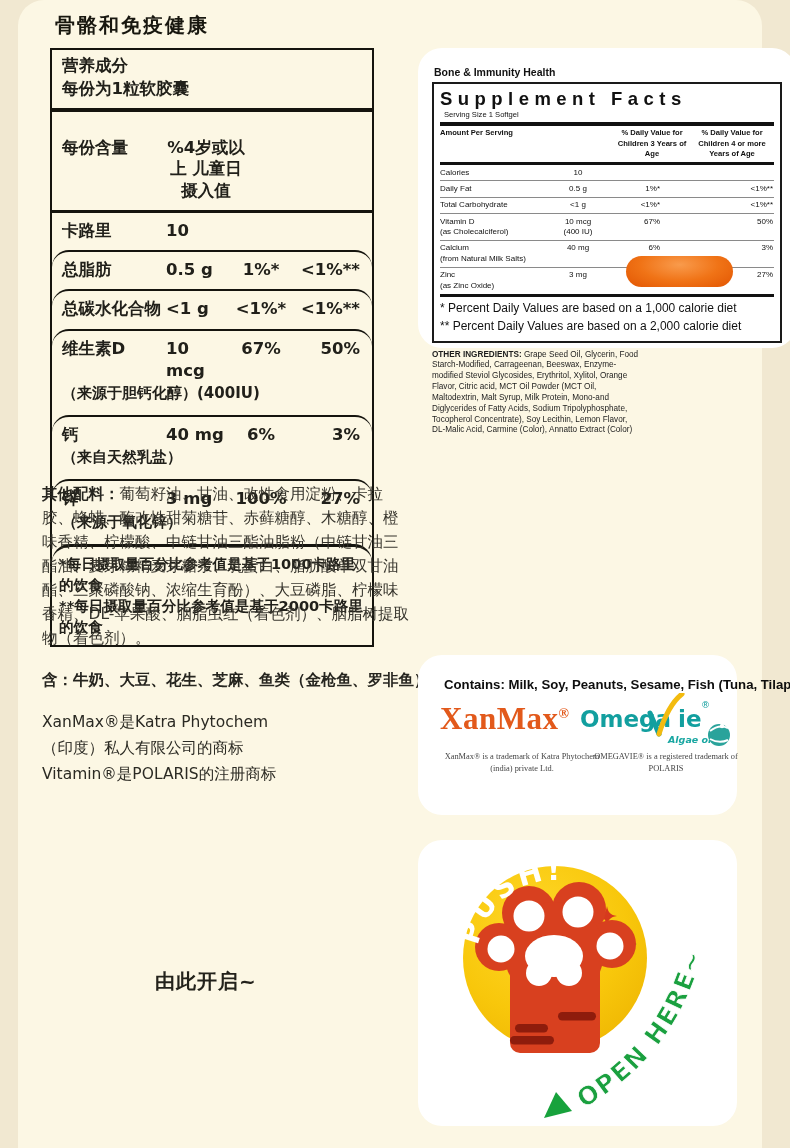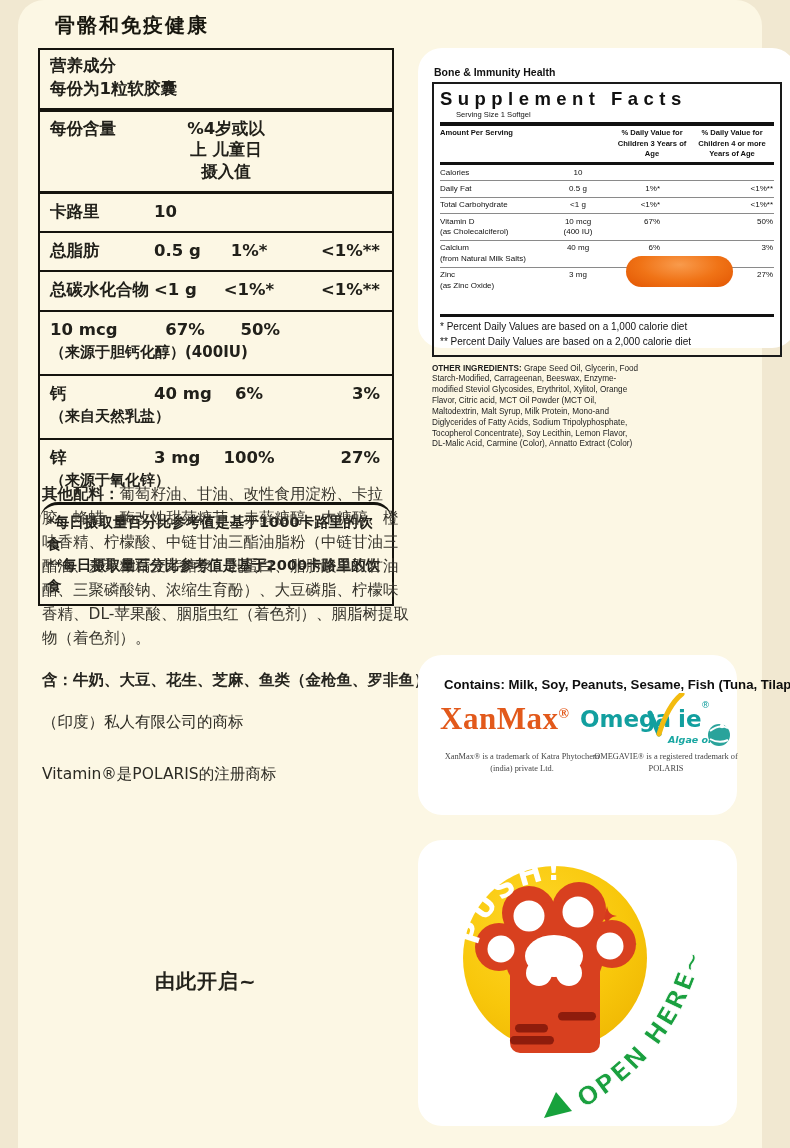--- a/index.html
+++ b/index.html
@@ -12,25 +12,25 @@
   .content{
     position:absolute;left:18px;top:0;width:744px;height:1148px;
     background:#fcf7e4;border-radius:26px 26px 0 0;
   }
   .abs{position:absolute;}
 
   
   .page-title{left:37px;top:12px;font-size:20px;font-weight:700;color:#18170f;letter-spacing:2px;}
 
   
-  .cn-table{left:20px;top:48px;width:356px;border:2.5px solid #15140e;font-weight:600;box-sizing:border-box;background:transparent;}
+  .cn-table{left:32px;top:48px;width:324px;border:2.5px solid #15140e;font-weight:600;box-sizing:border-box;background:transparent;}
   .cn-head{padding:5px 10px 7px;font-size:16.5px;line-height:1.38;border-bottom:4px solid #15140e;}
-  .cn-cols{display:grid;grid-template-columns:1fr 88px 112px;padding:6px 10px 8px;font-size:16.5px;line-height:1.32;border-bottom:3.5px solid #15140e;}
+  .cn-cols{display:grid;grid-template-columns:1fr 88px 112px;padding:6px 10px 8px;font-size:16.5px;line-height:1.32;border-bottom:3.5px solid #15140e;margin-top:19px;}
   .cn-cols .c2,.cn-cols .c3{text-align:center;}
-  .cn-row{padding:7px 0 8px;}
+  .cn-row{padding:7px 0 8px;border-radius:17px;}
   .cn-row + .cn-row{border-top:2px solid #15140e;}
   .cn-row.with-sub{padding-bottom:12px;}
   .cn-line{display:grid;grid-template-columns:104px 62px 66px 1fr;padding:0 10px;font-size:16.5px;line-height:1.35;}
   .cn-line .d3{text-align:center;}
   .cn-line .d4{text-align:right;padding-right:2px;}
   .cn-sub{padding:2px 10px 0;font-size:15px;font-weight:700;}
   .cn-foot{border-top:3.5px solid #15140e;padding:6px 7px 8px;font-size:14.6px;line-height:1.45;font-weight:700;border-radius:18px;}
 
   
   .cn-other{left:24px;top:482px;width:370px;font-size:15.5px;line-height:1.55;color:#36342c;font-weight:500;}
@@ -43,32 +43,32 @@
   
   .card{background:#fff;border-radius:24px;box-sizing:border-box;}
   .card1{left:400px;top:48px;width:378px;height:300px;padding:10px 14px;}
   .card2{left:400px;top:655px;width:319px;height:160px;}
   .card3{left:400px;top:840px;width:319px;height:286px;}
 
   
   .sf-heading{font-size:10.5px;font-weight:700;color:#111;margin:8px 0 4px 2px;font-family:"Liberation Sans",sans-serif;}
   .sf-box{border:2px solid #1a1a1a;padding:3px 6px 5px;font-family:"Liberation Sans",sans-serif;color:#111;}
   .sf-title{font-size:18.5px;font-weight:800;letter-spacing:0.295em;white-space:nowrap;overflow:hidden;line-height:1.15;margin-top:1px;}
-  .sf-serving{font-size:7.6px;margin:1px 16px 3px;}
+  .sf-serving{font-size:7.6px;margin:1px 4px 3px;}
   .sf-bar{height:4px;background:#111;}
   .sf-header{display:grid;grid-template-columns:1fr 76px 84px;font-size:7.6px;font-weight:700;padding:2px 0 3px;line-height:1.35;}
   .sf-header .hc{text-align:center;}
   .sf-rows{border-top:3px solid #111;}
   .sf-row{font-size:8px;padding:2.5px 0;}
   .sf-row + .sf-row{border-top:1px solid #8a8a8a;}
   .sf-line{display:grid;grid-template-columns:112px 52px 56px 1fr;line-height:1.3;}
   .sf-line .amt{text-align:center;}
   .sf-line .d3{text-align:right;}
   .sf-line .d4{text-align:right;padding-right:1px;}
-  .sf-foot{border-top:3px solid #111;font-size:10px;line-height:1.5;padding:2px 0 1px;margin-top:20px;}
+  .sf-foot{border-top:3px solid #111;font-size:12px;line-height:1.5;padding:2px 0 1px;}
   .sf-other{margin-top:7px;width:208px;font-size:8.2px;line-height:1.32;color:#1d1d1d;font-family:"Liberation Sans",sans-serif;}
   .sf-other b{font-weight:700;}
   .capsule{left:208px;top:208px;width:107px;height:31px;border-radius:16px;
     background:radial-gradient(ellipse at 50% 28%,#f99b4c 0%,#f07316 52%,#e25502 100%);}
 
   
   .contains-en{left:26px;top:22px;font-size:13.2px;font-weight:700;color:#0e0e0e;white-space:nowrap;font-family:"Liberation Sans",sans-serif;}
   .xanmax-logo{left:22px;top:46px;font-family:"Liberation Serif",serif;font-weight:700;font-size:31px;color:#e2591b;letter-spacing:0.5px;}
   .xanmax-logo sup{font-size:14px;}
   .logo-cap{font-size:8.4px;color:#454545;line-height:1.4;width:160px;font-family:Liberation Serif, serif;text-align:center;}
@@ -115,20 +115,21 @@
     <div class="cn-row">
       <div class="cn-line">
         <span class="nm">总碳水化合物</span>
         <span class="amt">&lt;1 g</span>
         <span class="d3">&lt;1%*</span>
         <span class="d4">&lt;1%**</span>
       </div>
     </div>
     <div class="cn-row with-sub">
       <div class="cn-line">
+        <span class="nm">维生素D</span>
         <span class="amt">10 mcg</span>
         <span class="d3">67%</span>
         <span class="d4">50%</span>
       </div>
       <div class="cn-sub">（来源于胆钙化醇）(400IU)</div>
     </div>
     <div class="cn-row with-sub">
       <div class="cn-line">
         <span class="nm">钙</span>
         <span class="amt">40 mg</span>
@@ -152,20 +153,21 @@
       <div>**每日摄取量百分比参考值是基于2000卡路里的饮食</div>
     </div>
   </div>
 
   <div class="abs cn-other">
     <b>其他配料：</b><span>葡萄籽油、甘油、改性食用淀粉、卡拉胶、蜂蜡、酶改性甜菊糖苷、赤藓糖醇、木糖醇、橙味香精、柠檬酸、中链甘油三酯油脂粉（中链甘油三酯油、麦芽糊精麦芽糖浆、乳蛋白、脂肪酸单双甘油酯、三聚磷酸钠、浓缩生育酚）、大豆磷脂、柠檬味香精、DL-苹果酸、胭脂虫红（着色剂）、胭脂树提取物（着色剂）。</span>
   </div>
 
   <div class="abs cn-contains">含：牛奶、大豆、花生、芝麻、鱼类（金枪鱼、罗非鱼）</div>
   <div class="abs cn-tm1">
+    <div>XanMax®是Katra Phytochem</div>
     <div>（印度）私人有限公司的商标</div>
   </div>
   <div class="abs cn-tm2">Vitamin®是POLARIS的注册商标</div>
 
   <div class="abs open-hint">由此开启~</div>
 
   <div class="abs card card1">
     <div class="sf-heading">Bone &amp; Immunity Health</div>
     <div class="sf-box">
       <div class="sf-title">Supplement Facts</div>

